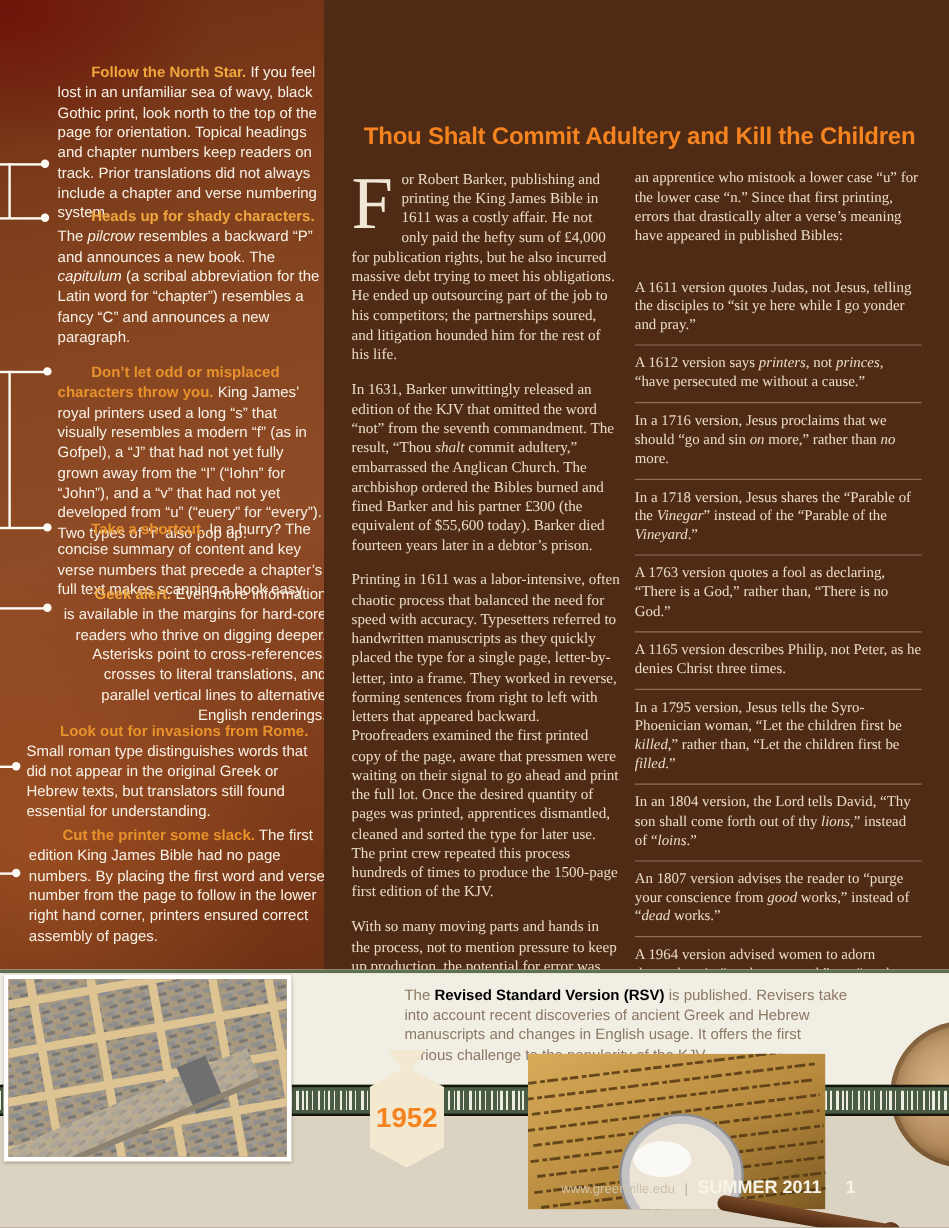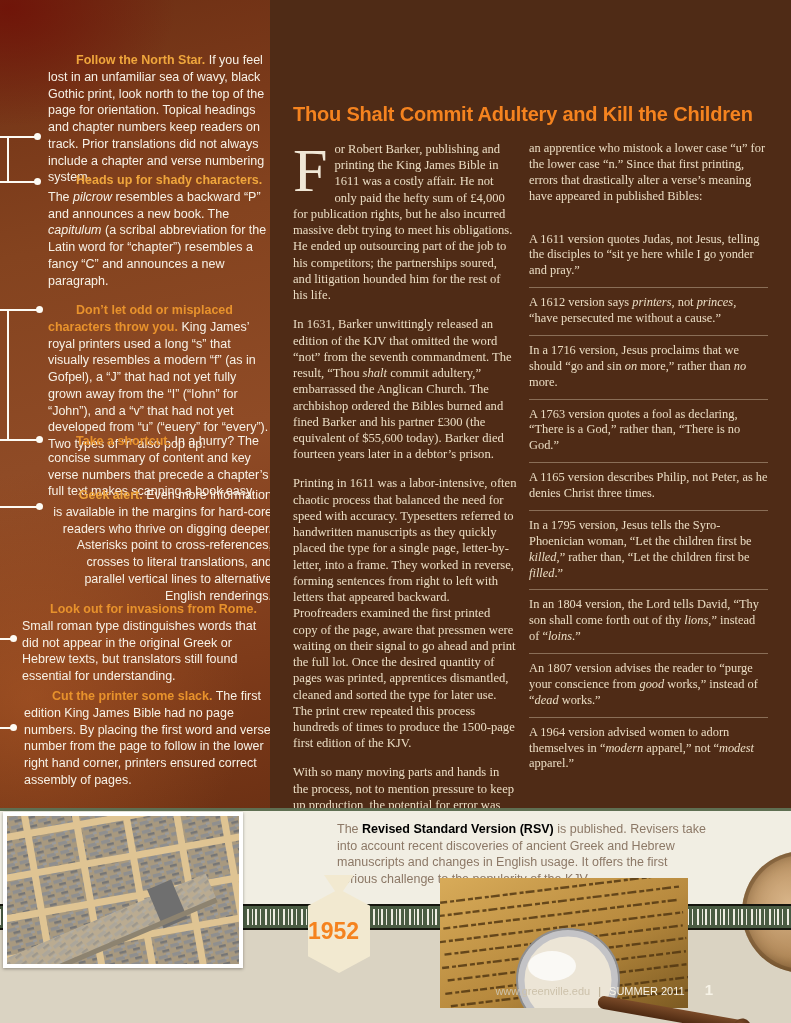--- a/index.html
+++ b/index.html
@@ -16,21 +16,21 @@
   .tip-head{font-weight:bold;padding-left:28px;}
   .c-gold{color:#F0A63C;}
   .c-orange{color:#E8922C;text-align:center;}
   .dot{position:absolute;width:7px;height:7px;border-radius:50%;background:#FDFBF4;z-index:2;}
   .hline{position:absolute;height:2px;background:#FDFBF4;}
   .vline{position:absolute;width:2px;background:#FDFBF4;}
 
   
   #article{position:absolute;left:270px;top:0;width:521px;height:808px;background:#4F2B16;}
   #article-title{position:absolute;left:23px;top:103px;width:480px;margin:0;
-    font-size:20px;font-weight:bold;color:#F5831F;letter-spacing:-.2px;}
+    font-size:20px;font-weight:bold;color:#F5831F;letter-spacing:-.2px;text-align:center;}
   #cols{position:absolute;left:23px;top:141px;display:flex;gap:12px;}
   #col-left{width:224px;}
   #col-right{width:239px;}
   .body-p{margin:0 0 13px;font-family:"Liberation Serif",serif;font-size:12.6px;line-height:1.29;color:#EADCC3;}
   .dropcap{float:left;font-family:"Liberation Serif",serif;font-size:62px;line-height:.82;
     padding:4px 7px 0 0;color:#F0E7D6;}
   .err{font-family:"Liberation Serif",serif;font-size:12.4px;line-height:1.28;color:#EADCC3;padding:7px 0 8px;}
   .err + .err{border-top:1px solid rgba(235,220,195,.38);}
   #right-intro{margin:0 0 20px;font-family:"Liberation Serif",serif;font-size:12.4px;line-height:1.28;color:#EADCC3;}
 
@@ -45,39 +45,39 @@
       rgba(246,244,234,.95) 3px 5px, transparent 5px 8px,
       rgba(246,244,234,.95) 8px 9px, transparent 9px 13px,
       rgba(246,244,234,.95) 13px 15px, transparent 15px 18px);}
   #caption{position:absolute;left:337px;top:10px;width:372px;margin:0;
     font-size:12.5px;line-height:1.32;color:#8C7866;z-index:3;}
   #caption b{color:#000000;}
   #pointer{position:absolute;left:324px;top:64px;width:0;height:0;z-index:3;
     border-left:15px solid transparent;border-right:15px solid transparent;border-top:22px solid #F2E9D0;}
   #badge{position:absolute;left:308px;top:78px;width:62px;height:84px;z-index:3;background:#F2E9D0;
     clip-path:polygon(50% 0,100% 20%,100% 80%,50% 100%,0 80%,0 20%);
-    display:flex;align-items:center;justify-content:flex-start;}
+    display:flex;align-items:center;justify-content:center;}
   #badge span{font-size:23px;font-weight:bold;color:#F5831F;}
 
   #photo-typecase{position:absolute;left:3px;top:1px;width:232px;height:148px;background:#b6956a;
     border:4px solid #FFFFFF;box-shadow:0 1px 3px rgba(0,0,0,.35);z-index:3;}
   #photo-manuscript{position:absolute;left:440px;top:67px;width:248px;height:130px;z-index:3;overflow:hidden;}
   #medallion{position:absolute;left:742px;top:40px;width:122px;height:122px;border-radius:50%;z-index:1;
     background:radial-gradient(circle at 38% 42%, #d8b488, #b58c5c 52%, #8a6436 78%, #6f4f28 100%);
     box-shadow:inset 0 0 0 4px rgba(90,60,28,.35), inset 0 0 18px rgba(60,38,15,.5);}
   #magnifier-handle{position:absolute;left:598px;top:184px;width:150px;height:13px;z-index:5;
     transform:rotate(10deg);transform-origin:left center;border-radius:7px;
     background:linear-gradient(#7a4a28,#4e2a12);}
   #magnifier-handle .knob{position:absolute;right:-5px;top:-2px;width:17px;height:17px;border-radius:50%;
     background:radial-gradient(circle at 35% 35%, #7a4a28, #3e2009);}
 
   #footer{position:absolute;right:78px;top:170px;display:flex;align-items:baseline;gap:8px;z-index:4;}
   #footer .site{font-size:11px;color:#CDC2AB;}
   #footer .sep{font-size:11px;color:#B5A98F;}
-  #footer .issue{font-size:11px;font-weight:normal;color:#F7F3E7;}
+  #footer .issue{font-size:15px;font-weight:bold;color:#F7F3E7;}
   #footer .pageno{font-size:15px;font-weight:bold;color:#F7F3E7;margin-left:12px;}
 </style>
 </head>
 <body>
 
 <div id="page">
 
   <div id="sidebar">
     <div class="tip" style="left:48px;top:52px;width:222px;">
       <p><b class="tip-head c-gold">Follow the North Star.</b>
@@ -133,20 +133,21 @@
         <p class="body-p"><span class="dropcap">F</span><span>or Robert Barker, publishing and printing the King James Bible in 1611 was a costly affair. He not only paid the hefty sum of £4,000 for publication rights, but he also incurred massive debt trying to meet his obligations. He ended up outsourcing part of the job to his competitors; the partnerships soured, and litigation hounded him for the rest of his life.</span></p>
         <p class="body-p">In 1631, Barker unwittingly released an edition of the KJV that omitted the word “not” from the seventh commandment. The result, “Thou <i>shalt</i> commit adultery,” embarrassed the Anglican Church. The archbishop ordered the Bibles burned and fined Barker and his partner £300 (the equivalent of $55,600 today). Barker died fourteen years later in a debtor’s prison.</p>
         <p class="body-p">Printing in 1611 was a labor-intensive, often chaotic process that balanced the need for speed with accuracy. Typesetters referred to handwritten manuscripts as they quickly placed the type for a single page, letter-by-letter, into a frame. They worked in reverse, forming sentences from right to left with letters that appeared backward. Proofreaders examined the first printed copy of the page, aware that pressmen were waiting on their signal to go ahead and print the full lot. Once the desired quantity of pages was printed, apprentices dismantled, cleaned and sorted the type for later use. The print crew repeated this process hundreds of times to produce the 1500-page first edition of the KJV.</p>
         <p class="body-p">With so many moving parts and hands in the process, not to mention pressure to keep up production, the potential for error was great. In the first edition of the King James Bible, the word “and” appears as “aud” twenty-eight times – probably a sorting error from</p>
       </div>
       <div id="col-right">
         <p id="right-intro">an apprentice who mistook a lower case “u” for the lower case “n.” Since that first printing, errors that drastically alter a verse’s meaning have appeared in published Bibles:</p>
         <div class="err">A 1611 version quotes Judas, not Jesus, telling the disciples to “sit ye here while I go yonder and pray.”</div>
         <div class="err">A 1612 version says <i>printers</i>, not <i>princes</i>, “have persecuted me without a cause.”</div>
         <div class="err">In a 1716 version, Jesus proclaims that we should “go and sin <i>on</i> more,” rather than <i>no</i> more.</div>
+        <div class="err">In a 1718 version, Jesus shares the “Parable of the <i>Vinegar</i>” instead of the “Parable of the <i>Vineyard</i>.”</div>
         <div class="err">A 1763 version quotes a fool as declaring, “There is a God,” rather than, “There is no God.”</div>
         <div class="err">A 1165 version describes Philip, not Peter, as he denies Christ three times.</div>
         <div class="err">In a 1795 version, Jesus tells the Syro-Phoenician woman, “Let the children first be <i>killed</i>,” rather than, “Let the children first be <i>filled</i>.”</div>
         <div class="err">In an 1804 version, the Lord tells David, “Thy son shall come forth out of thy <i>lions</i>,” instead of “<i>loins</i>.”</div>
         <div class="err">An 1807 version advises the reader to “purge your conscience from <i>good</i> works,” instead of “<i>dead</i> works.”</div>
         <div class="err">A 1964 version advised women to adorn themselves in “<i>modern</i> apparel,” not “<i>modest</i> apparel.”</div>
       </div>
     </div>
   </div>
 

